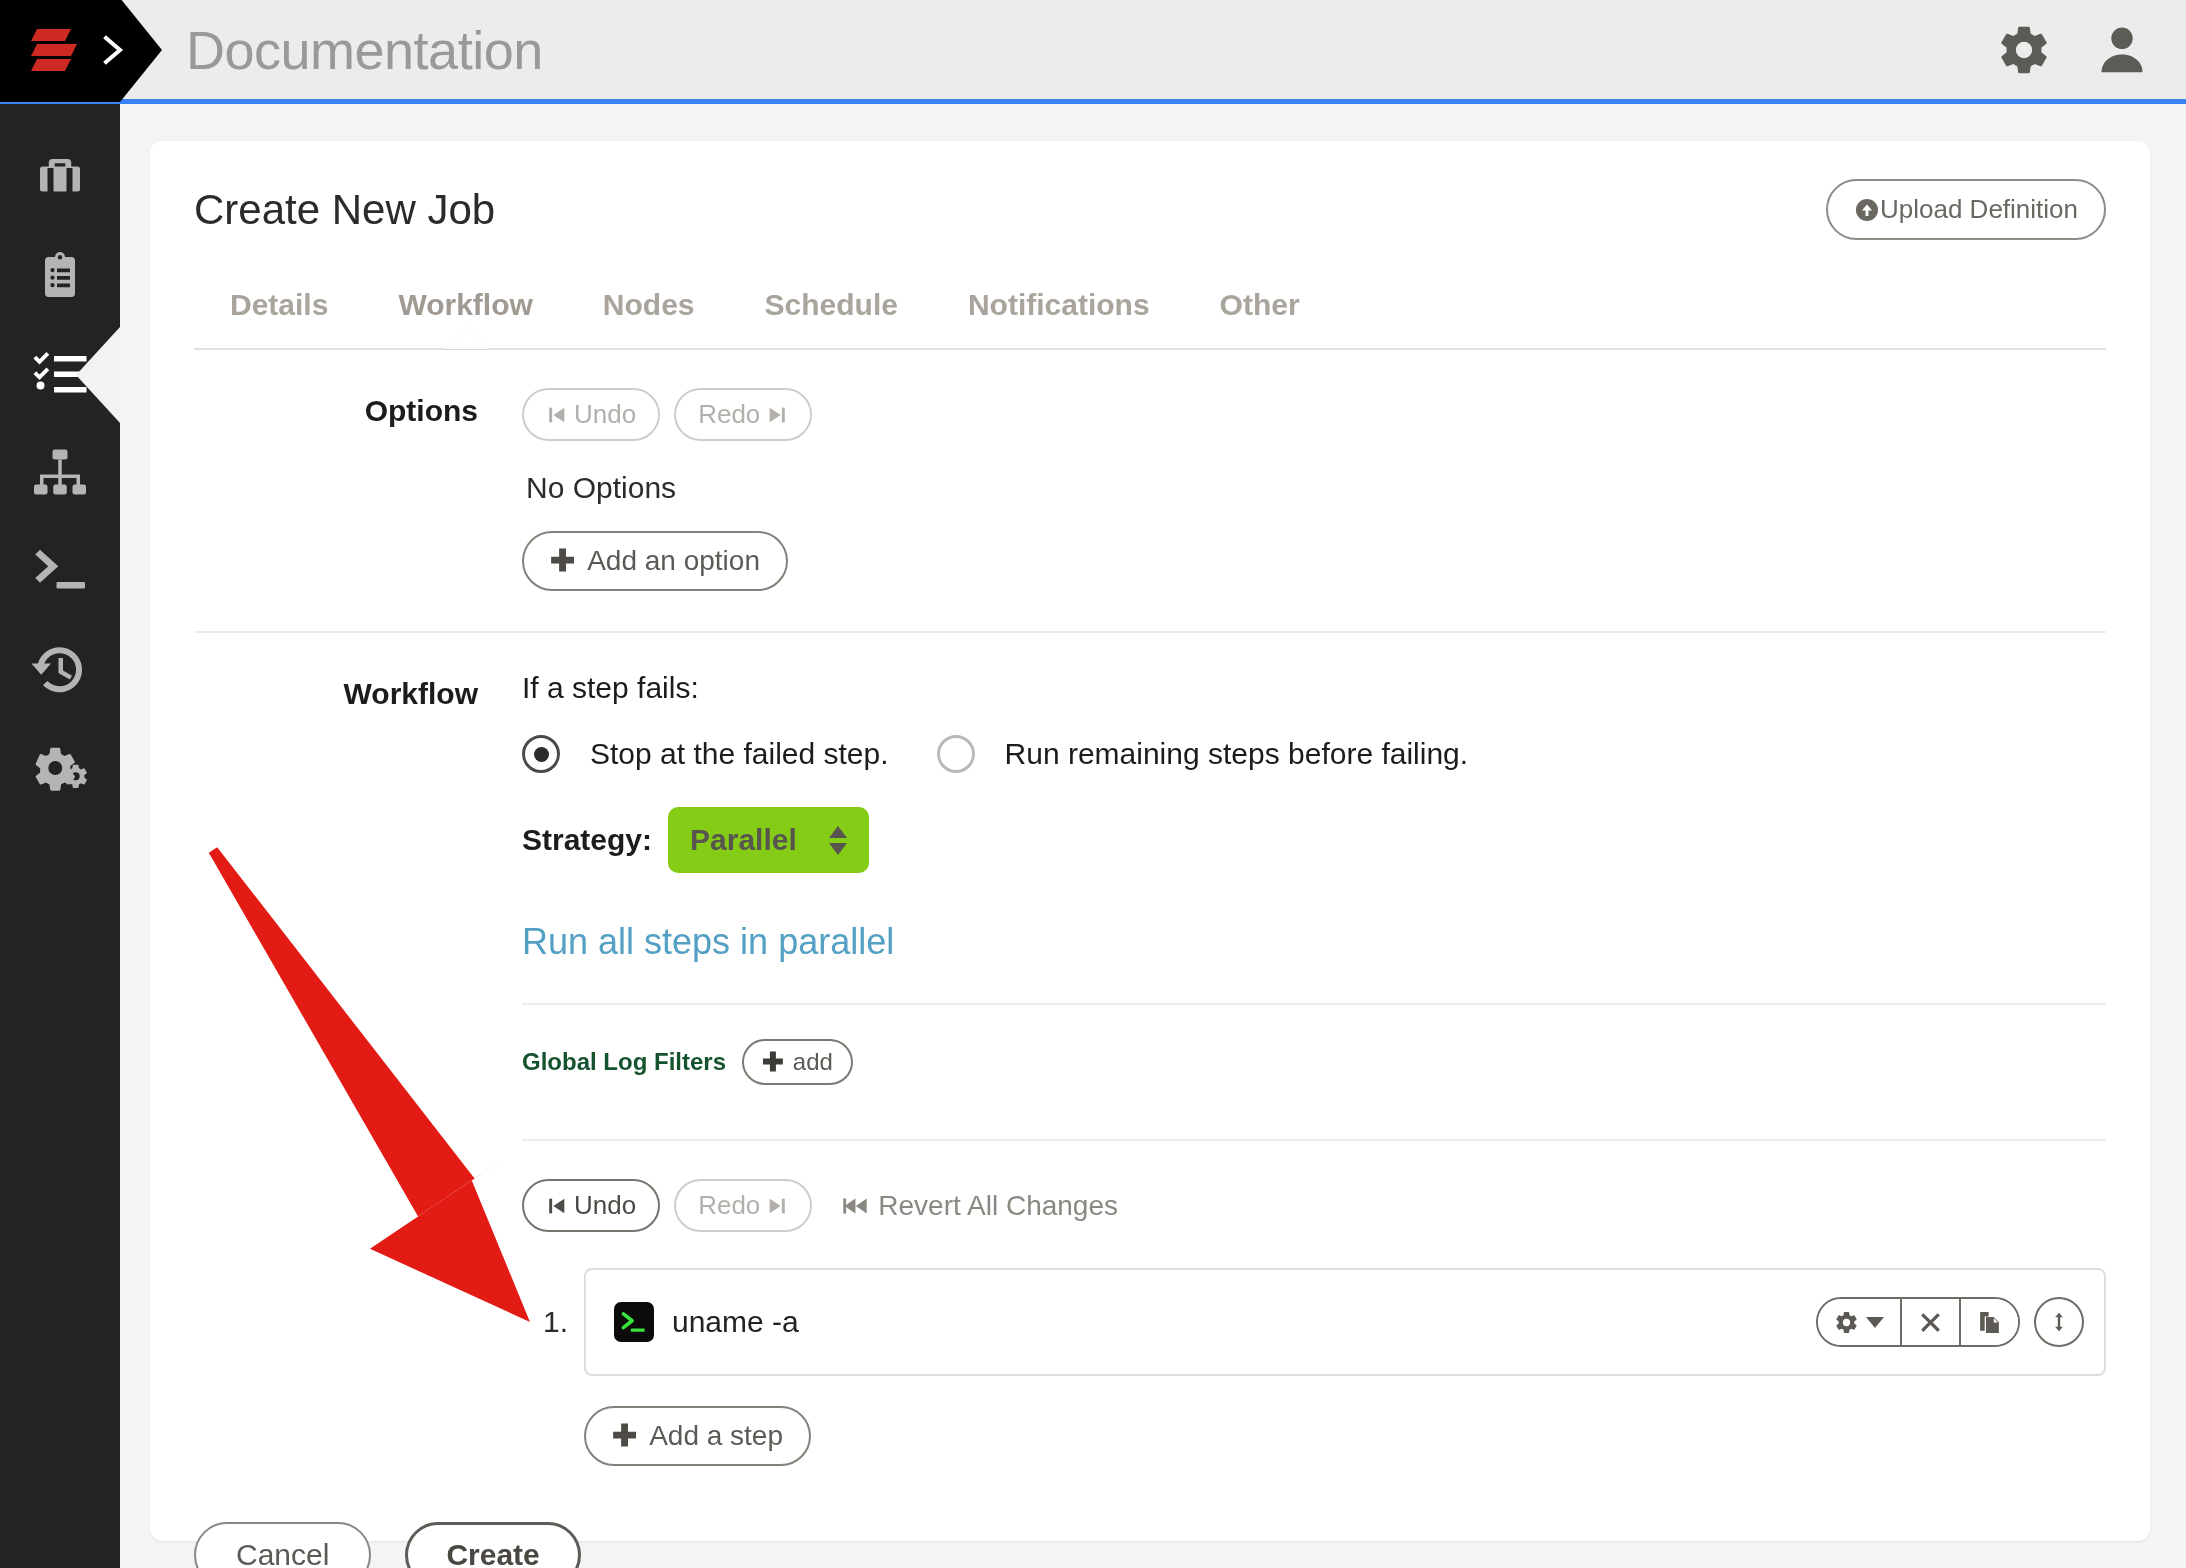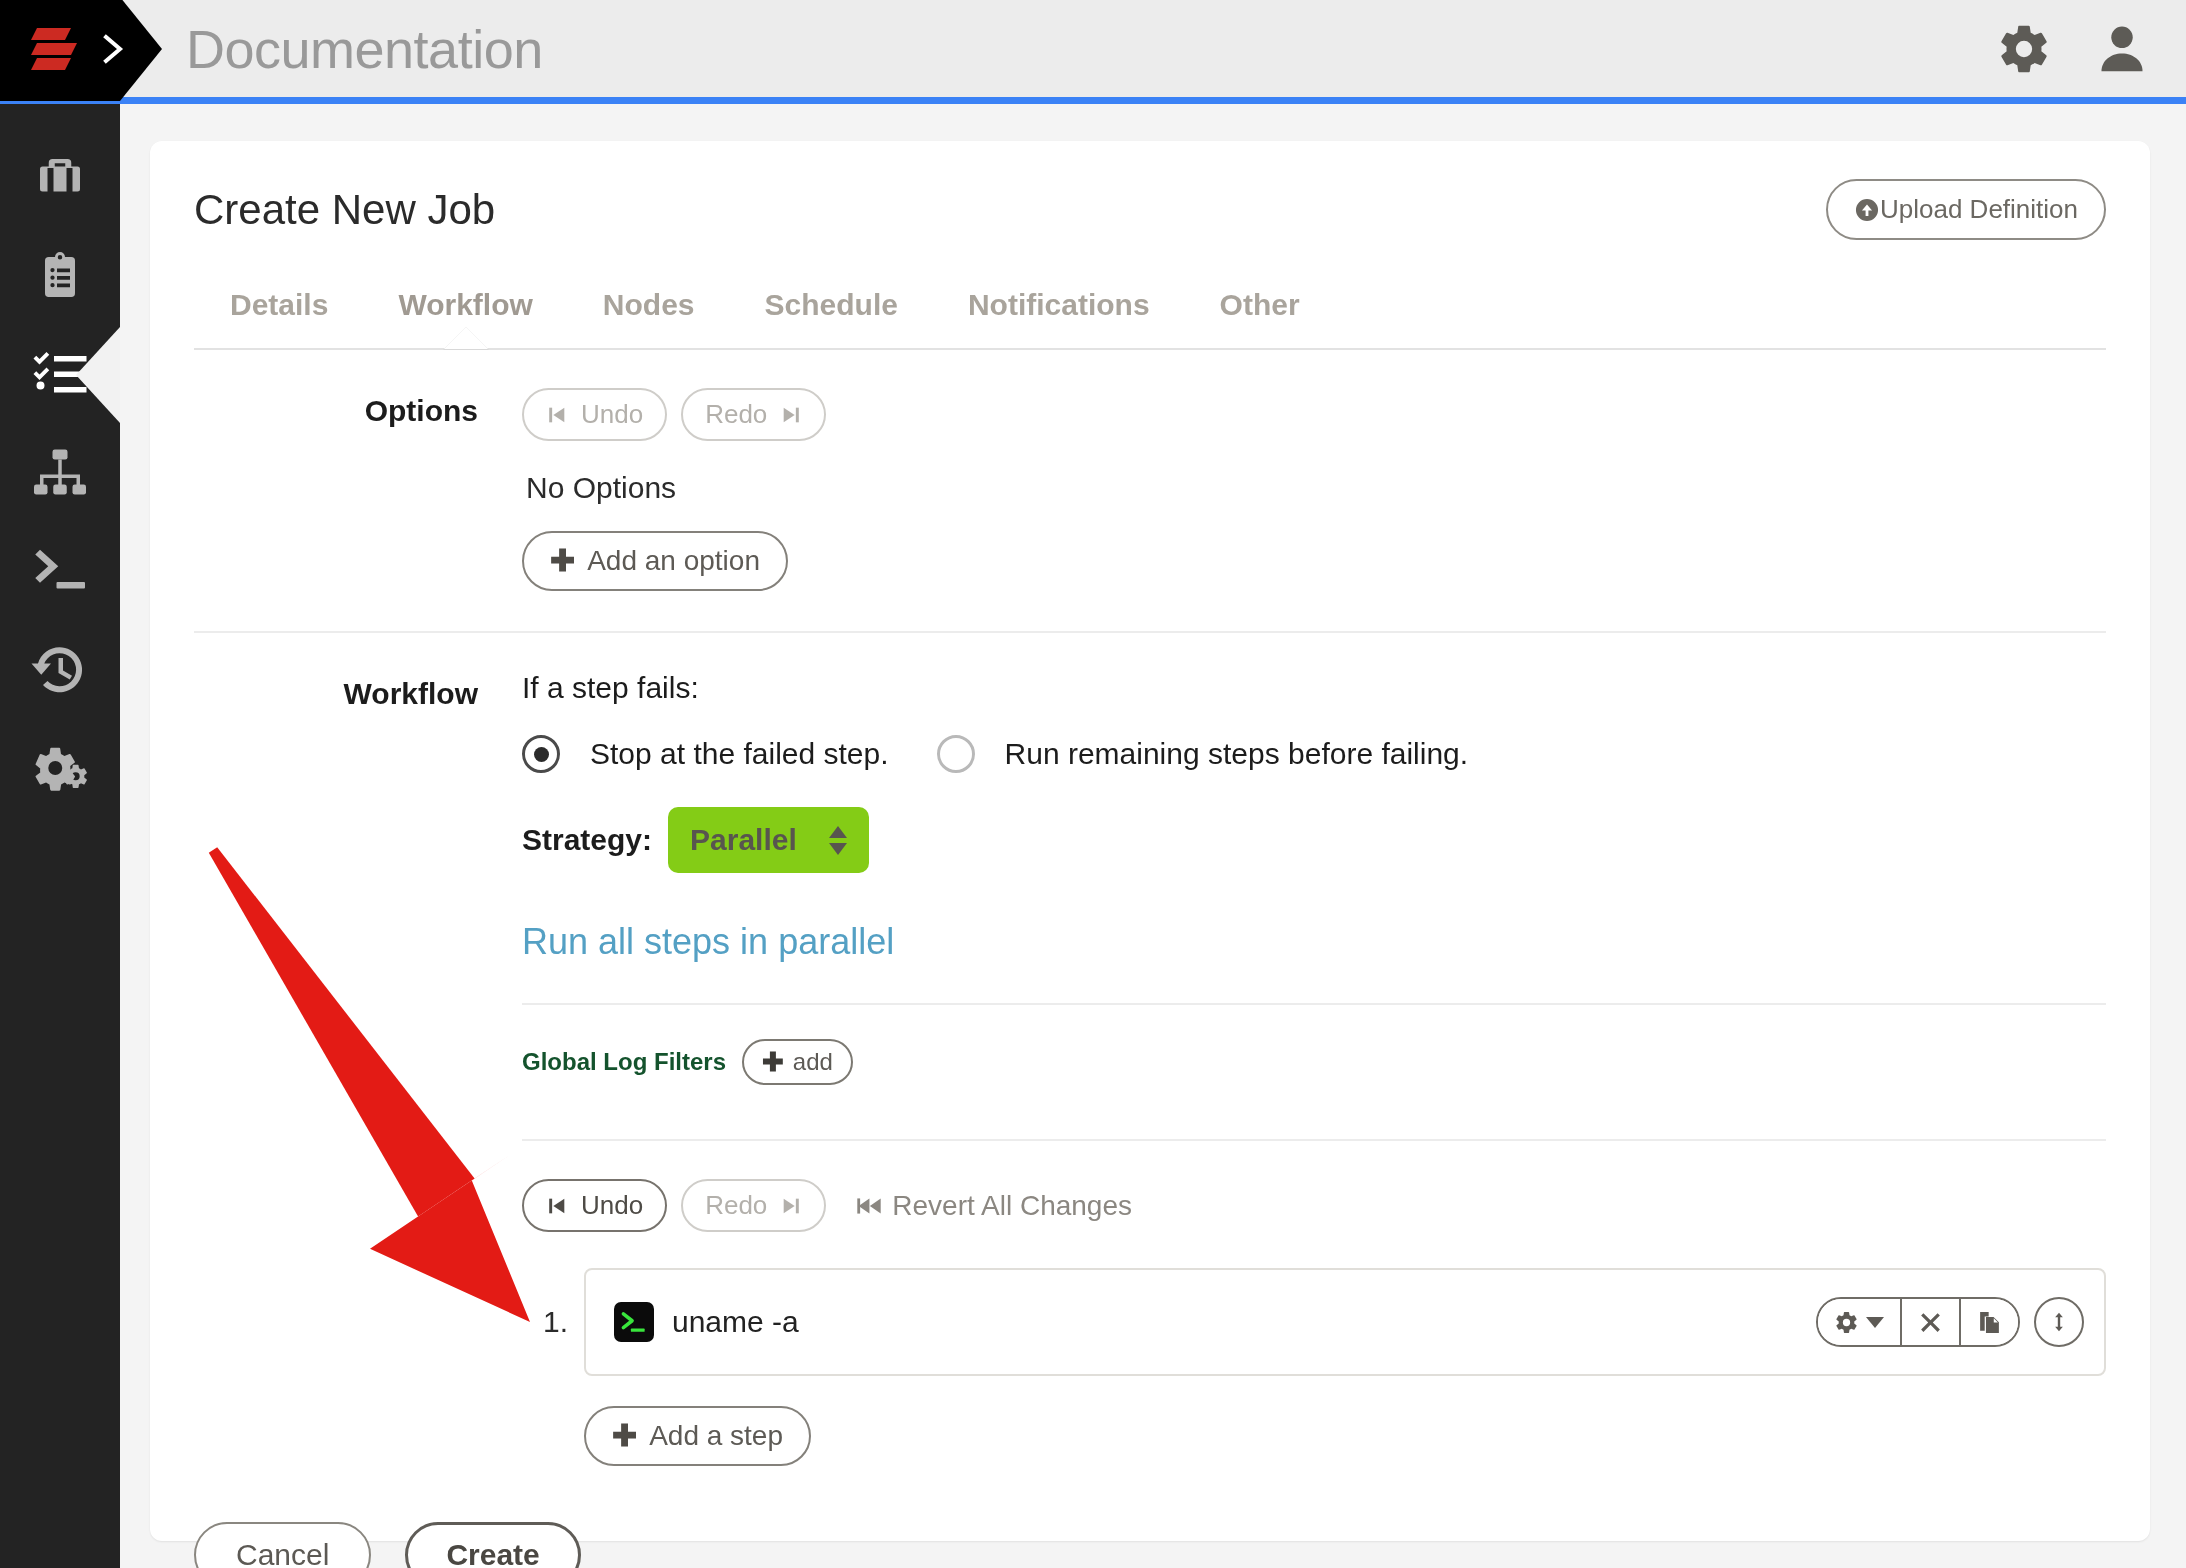--- a/index.html
+++ b/index.html
@@ -9,21 +9,21 @@
     font-family:"Liberation Sans", sans-serif;
     background:#f4f4f4;
     overflow:hidden;
     position:relative;
   }
 
   
   .header {
     position:absolute; top:0; left:0; width:2186px; height:104px;
     background:#ececec;
-    border-bottom:7px solid #3b82f6;
+    border-bottom:5px solid #3b82f6;
     display:flex; align-items:center;
   }
   .logo-block {
     width:120px; height:104px; background:#000;
     display:flex; align-items:center; justify-content:center;
     position:relative; flex:0 0 120px;
   }
   .logo-mark { width:58px; height:50px; display:block; }
   .logo-arrow {
     position:absolute; left:120px; top:0; width:0; height:0;
@@ -128,21 +128,21 @@
   
   .row { display:flex; padding:38px 0 0 0; }
   .row-label {
     width:328px; text-align:right; padding-right:44px;
     font-size:30px; font-weight:bold; color:#1c1c1c; padding-top:6px;
   }
   .row-body { flex:1; }
   .section-divider { border-top:2px solid #ececec; margin-top:40px; }
 
   .btn-pill {
-    display:inline-flex; align-items:center; gap:13px;
+    display:inline-flex; align-items:center; gap:6px;
     border:2px solid #cfcdc9; border-radius:30px;
     background:#fff; color:#b3b0ab;
     font-size:26px; padding:9px 22px; cursor:pointer;
     font-family:"Liberation Sans", sans-serif;
   }
   .btn-pill.enabled { border-color:#77736d; color:#4e4b46; }
   .btn-pill svg { width:22px; height:22px; }
   .btn-group { display:flex; gap:14px; }
 
   .no-options { font-size:30px; color:#2b2b2b; margin:30px 0 26px 4px; }

